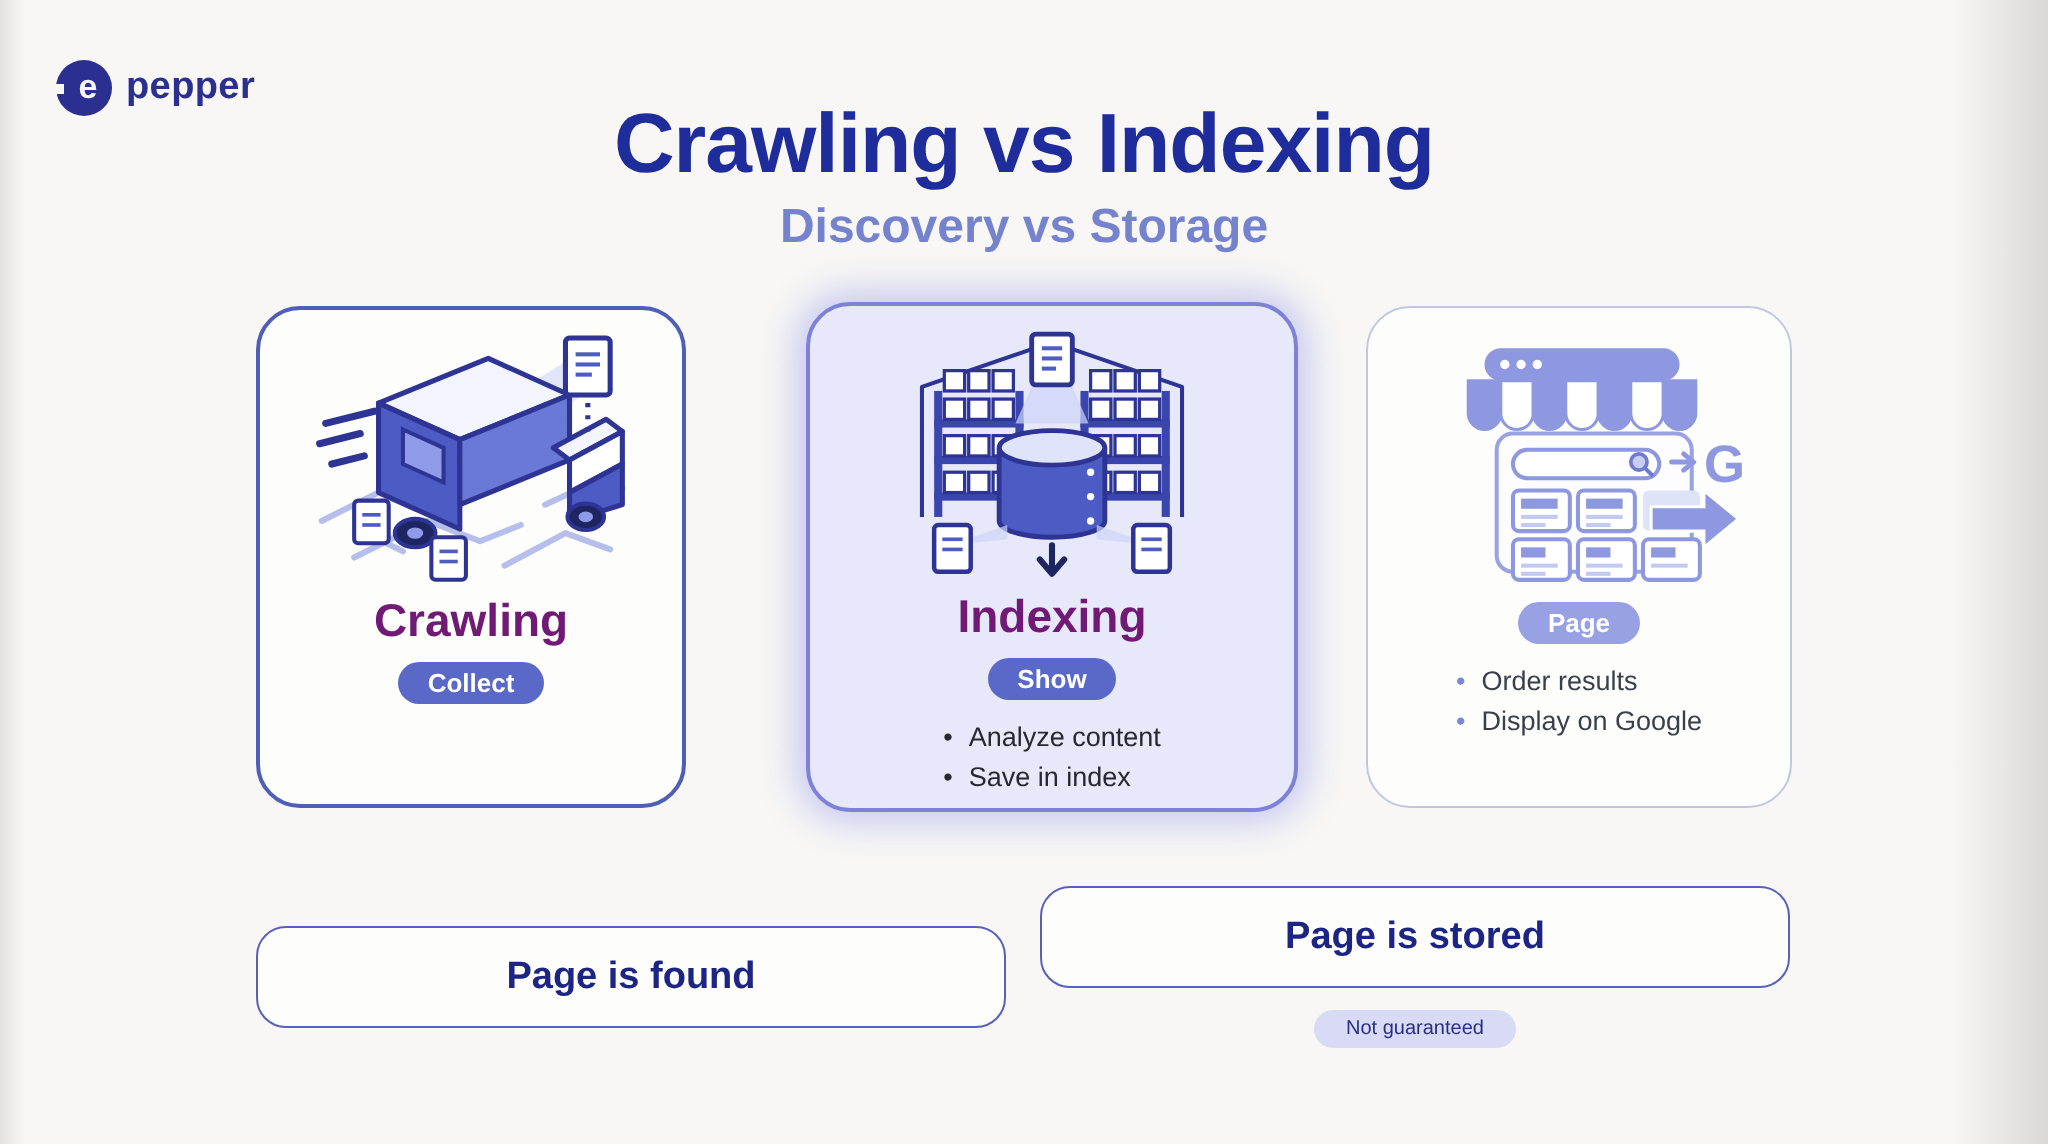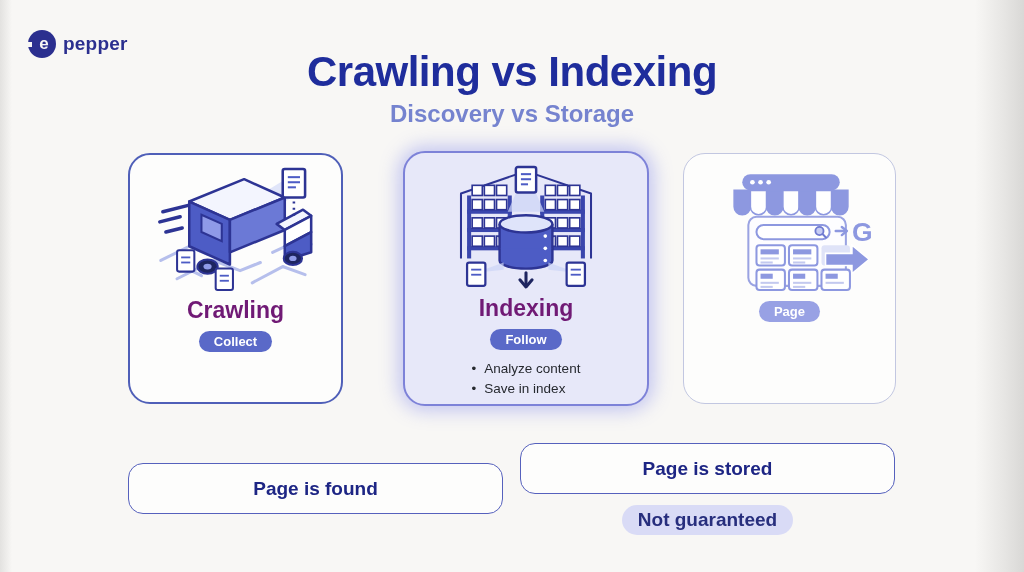--- a/index.html
+++ b/index.html
@@ -29,21 +29,21 @@
   .card-ranking .badge{background:#98a1e4;}
   .bullets{margin:9px 0 0 0;padding:0;list-style:none;font-size:13.5px;color:#26292f;line-height:1.45;}
   .bullets li::before{content:"•";margin-right:8px;color:#26292f;}
   .card-ranking .bullets li{color:#3a3f4b;}
   .card-ranking .bullets li::before{color:#7d87d8;}
   
   .foot-box{position:absolute;top:443px;width:375px;height:51px;border:1.6px solid #5661bd;border-radius:15px;background:#fdfdfc;display:flex;align-items:center;justify-content:center;font-size:19px;font-weight:800;color:#1d2584;box-sizing:border-box;}
   .foot-left{left:128px;margin-top:20px;}
   .foot-right{left:520px;}
   .note-wrap{position:absolute;left:520px;top:505px;width:375px;display:flex;justify-content:center;}
-  .note{padding:4px 16px;border-radius:999px;background:#d9dbf6;color:#272e7d;font-size:19px;font-weight:700;}
+  .note{padding:4px 16px;border-radius:999px;background:#d9dbf6;color:#272e7d;font-size:10px;font-weight:400;}
 </style>
 </head>
 <body>
 
 <div class="stage">
 
   <div class="logo">
     <div class="logo-mark">
       <span class="notch"></span>
       <span class="e">e</span>
@@ -193,21 +193,21 @@
         <line x1="124" y1="103" x2="134" y2="103" stroke="#4d5cc5" stroke-width="1.8"></line>
         <line x1="124" y1="108" x2="134" y2="108" stroke="#4d5cc5" stroke-width="1.8"></line>
       </g>
 
       <g stroke="#1e2560" stroke-width="3" fill="none" stroke-linecap="round" stroke-linejoin="round">
         <path d="M80 106 v12"></path>
           <path d="M74 113 L80 120 L86 113"></path>
       </g>
     </svg>
     <h3 class="card-title">Indexing</h3>
-    <span class="badge">Follow</span>
+    <span class="badge">Show</span>
     <ul class="bullets">
       <li>Analyze content</li>
       <li>Save in index</li>
     </ul>
   </div>
 
   <div class="card card-ranking">
     <svg class="card-icon" width="176" height="128" viewBox="0 0 170 126">
 
       <rect x="38" y="8" width="96" height="16" rx="8" fill="#8d98e0"></rect>
@@ -267,20 +267,24 @@
         <rect x="88" y="114" width="18" height="2" fill="#c3c9ef"></rect>
         <rect x="88" y="118" width="12" height="2" fill="#c3c9ef"></rect>
       </g>
       <g>
         <rect x="116" y="102" width="28" height="20" rx="3" fill="#ffffff" stroke="#8d98e0" stroke-width="2"></rect>
         <rect x="120" y="106" width="12" height="5" fill="#8d98e0"></rect>
         <rect x="120" y="114" width="18" height="2" fill="#c3c9ef"></rect>
       </g>
     </svg>
     <span class="badge">Page</span>
+    <ul class="bullets">
+      <li>Order results</li>
+      <li>Display on Google</li>
+    </ul>
   </div>
 
   <div class="foot-box foot-left">Page is found</div>
   <div class="foot-box foot-right">Page is stored</div>
   <div class="note-wrap">
     <span class="note">Not guaranteed</span>
   </div>
 
 </div>
 

